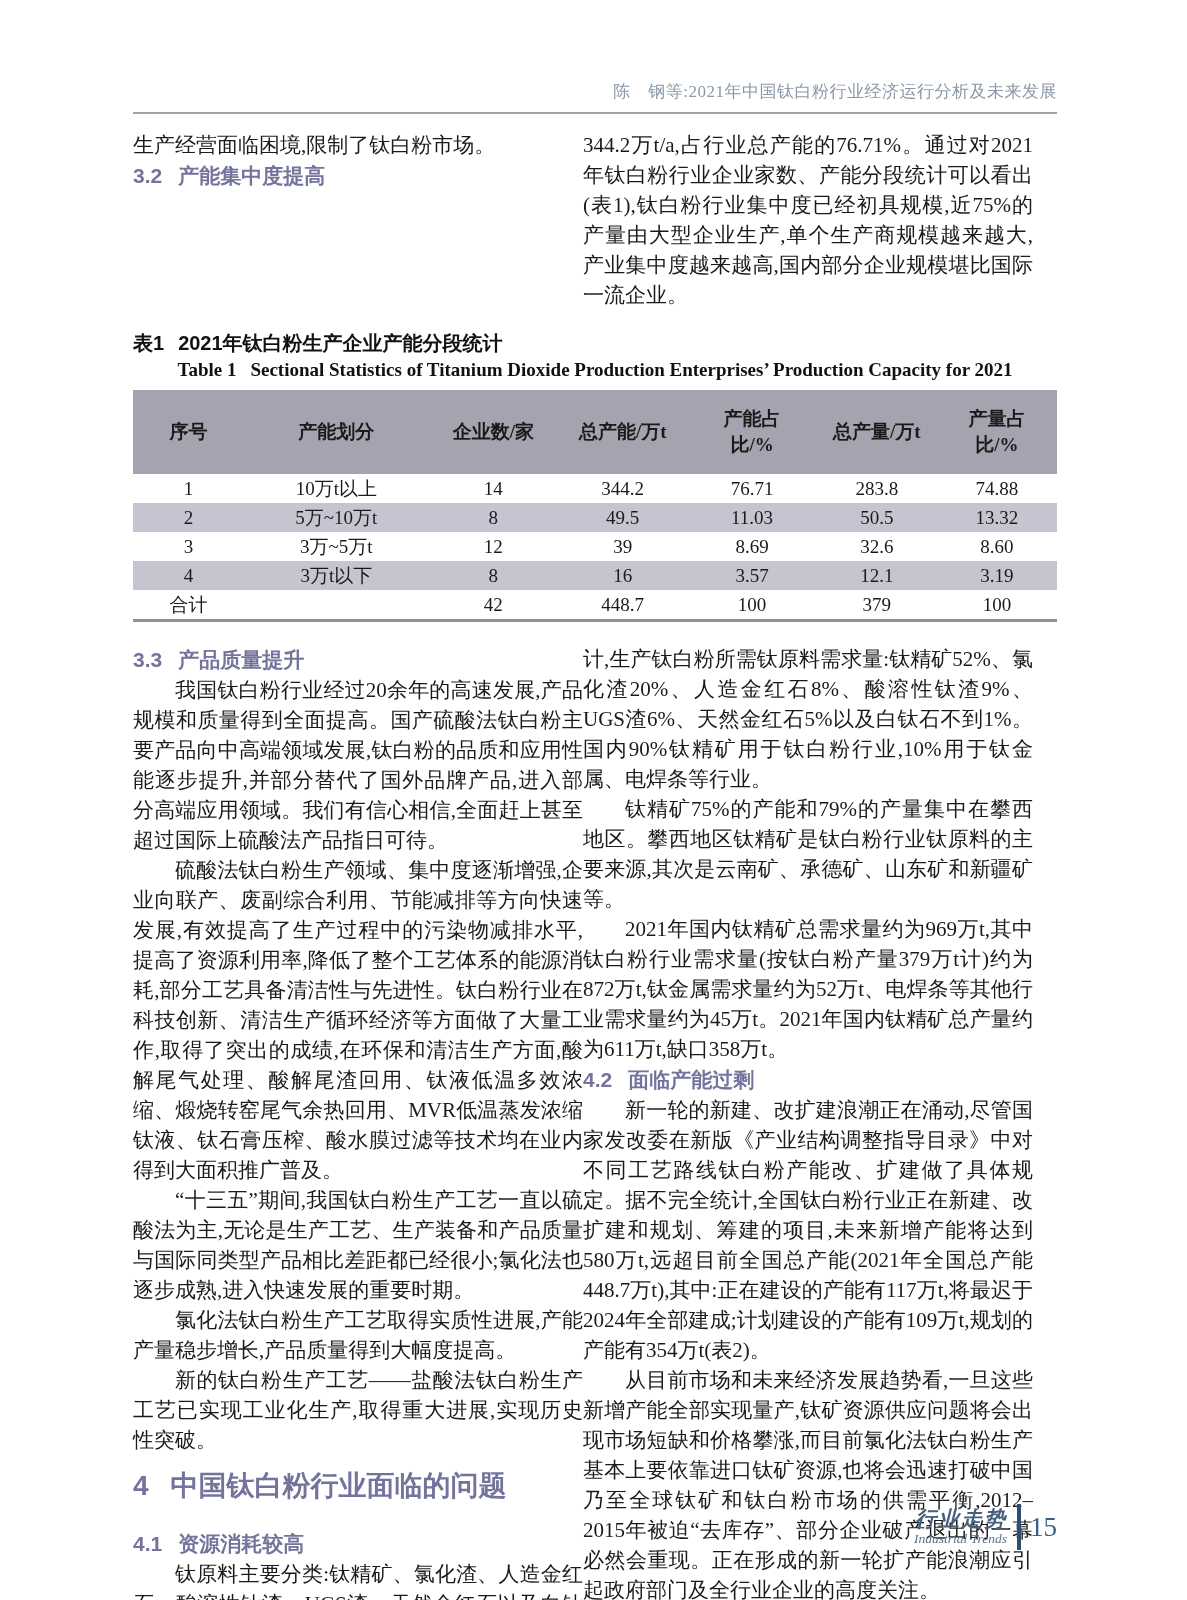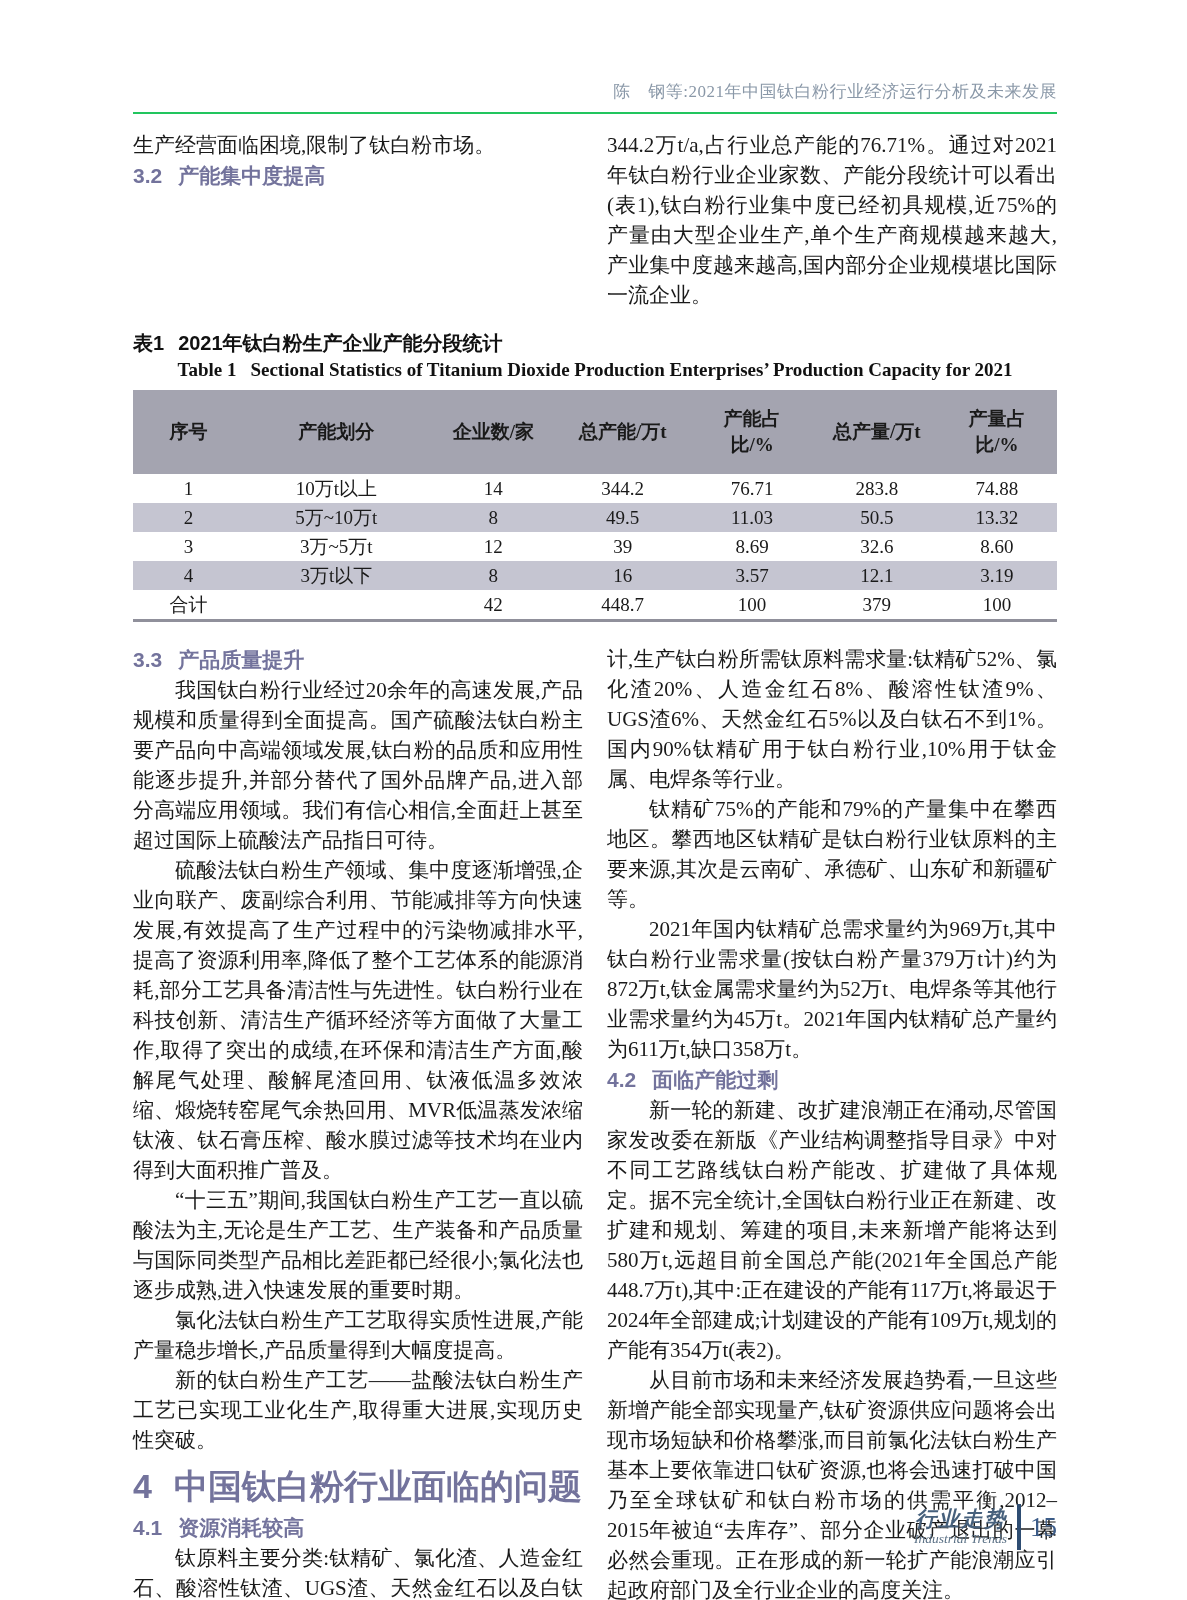--- a/index.html
+++ b/index.html
@@ -7,30 +7,30 @@
     position:relative;
     width:1187px;height:1600px;
     margin:0 auto;
     background:#ffffff;
     font-family:"Liberation Serif","DejaVu Serif",serif;
     color:#1a1a1a;
     overflow:hidden;
   }
   .content{position:absolute;left:133px;width:924px;top:0;}
   
-  .page-header{padding-top:82px;border-bottom:2px solid #22c55e;padding-bottom:10px;}
+  .page-header{padding-top:82px;border-bottom:2px solid #a3a3a3;padding-bottom:10px;}
   .header-title{
     text-align:right;
     font-size:17px;
     color:#8a98a8;
     letter-spacing:.5px;
     line-height:20px;
   }
   
-  .cols{display:flex;gap:24px;}
+  .cols{display:flex;}
   .col{width:450px;}
   .cols.top{margin-top:16px;}
   .cols.main-b{margin-top:22px;}
   p.body{
     margin:0;
     font-size:21px;
     line-height:30px;
     text-align:justify;
     text-indent:2em;
   }
@@ -39,24 +39,24 @@
   h3.sec{
     margin:1px 0;
     font-family:"Liberation Sans","DejaVu Sans",sans-serif;
     font-weight:bold;
     font-size:21px;
     line-height:29px;
     color:#73739c;
   }
   h3.sec .ht{margin-left:16px;}
   h2.big{
-    margin:12px 0 8px 0;
+    margin:12px 0 24px 0;
     font-family:"Liberation Sans","DejaVu Sans",sans-serif;
     font-weight:bold;
-    font-size:34px;
+    font-size:28px;
     line-height:38px;
     color:#73739c;
   }
   h2.big .ht{margin-left:22px;}
   
   .table-block{margin-top:20px;}
   .cap-cn{
     text-align:left;
     font-family:"Liberation Sans","DejaVu Sans",sans-serif;
     font-weight:bold;font-size:20px;line-height:26px;color:#111;

